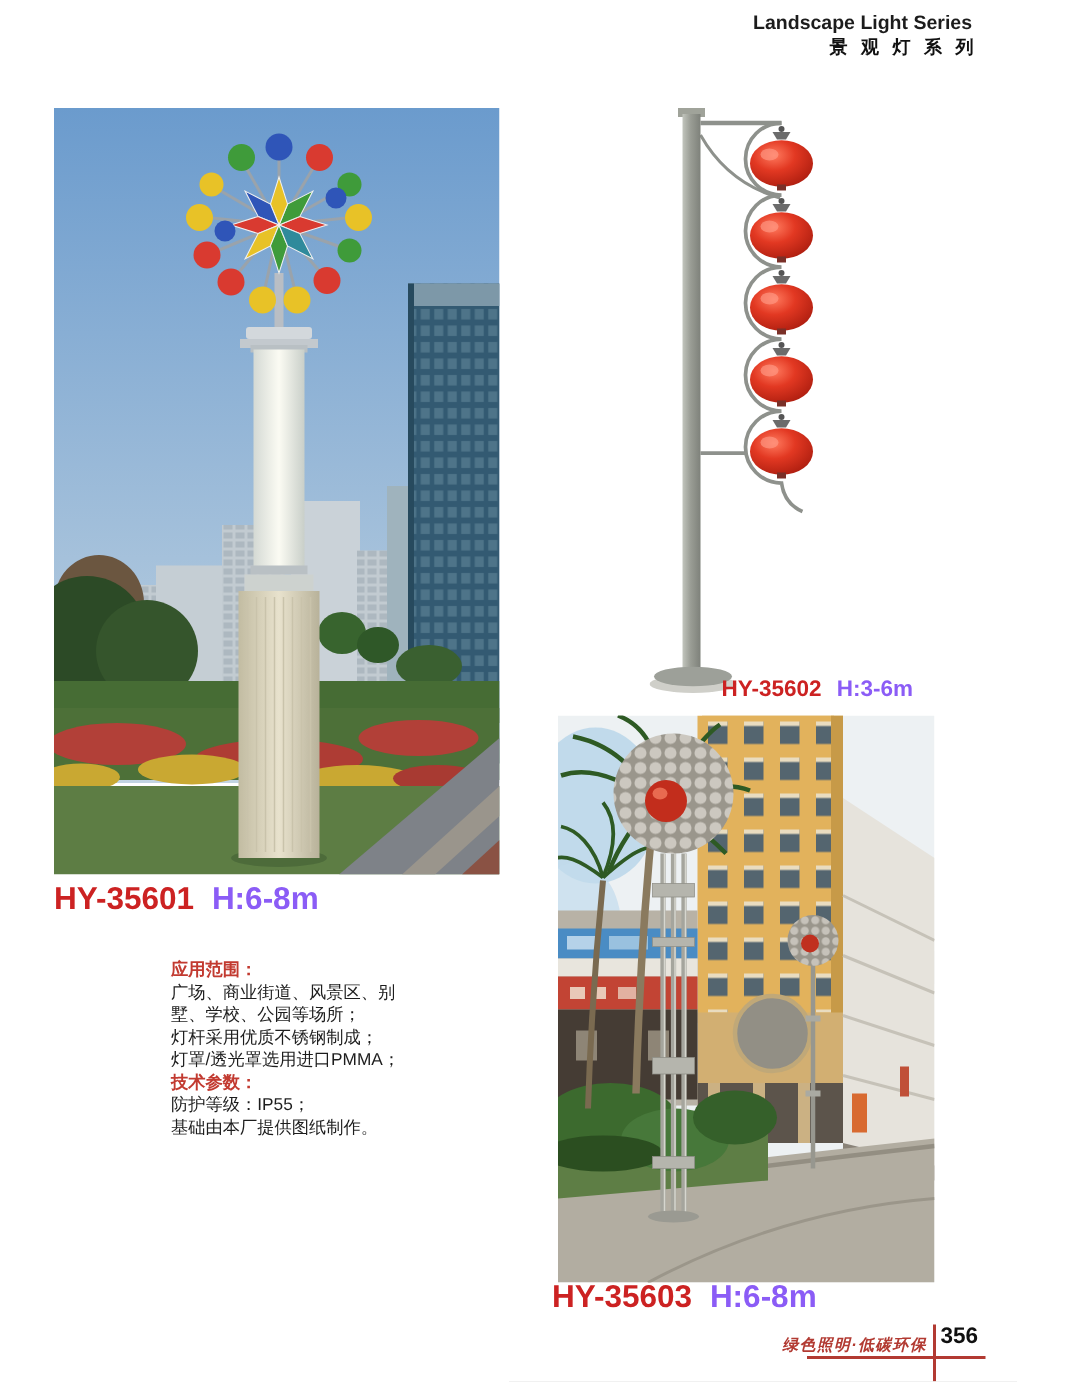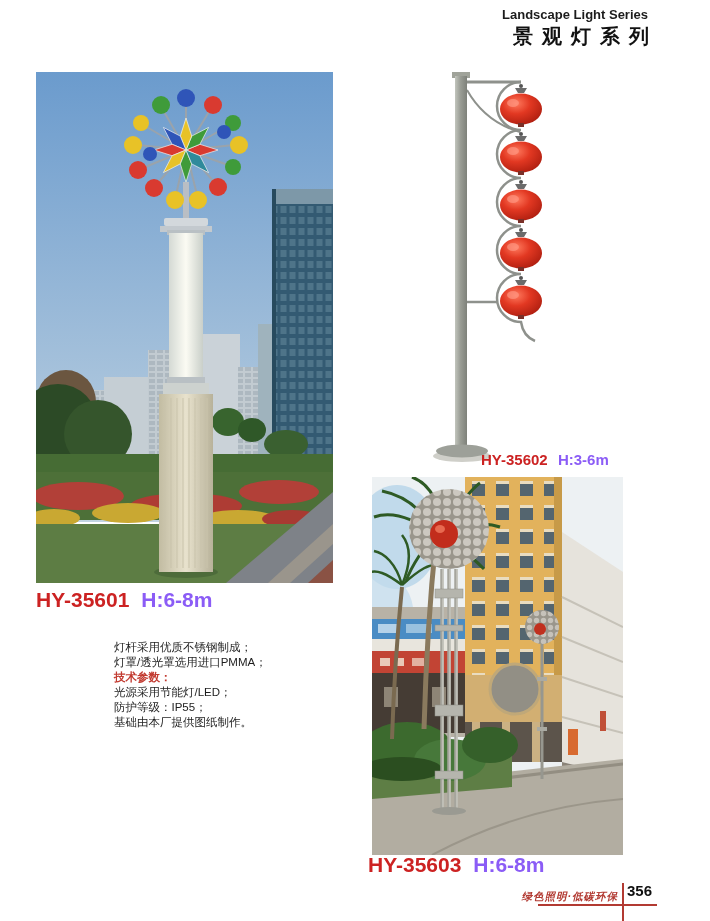--- a/index.html
+++ b/index.html
@@ -1,20 +1,20 @@
 <!DOCTYPE html>
 <html><head>
 <meta charset="utf-8">
 <style>
   html,body{margin:0;padding:0;background:#e8e8e8;}
   #page{position:relative;width:710px;height:921px;background:#ffffff;overflow:hidden;
         font-family:"Liberation Sans", sans-serif;}
   .abs{position:absolute;}
   .hdr-en{top:7px;right:62px;font-size:13px;font-weight:600;color:#1c1c1c;}
-  .hdr-zh{top:23px;right:52px;font-size:20px;font-weight:700;letter-spacing:9px;color:#111;
+  .hdr-zh{top:23px;right:52px;font-size:12px;font-weight:700;letter-spacing:9px;color:#111;
           font-family:"Liberation Serif", serif;}
   .photo{display:block;}
   .plabel{font-size:21px;font-weight:700;white-space:nowrap;}
   .plabel .model{color:#cc2222;}
   .plabel .hval{color:#8b5cf6;margin-left:6px;}
   .specs{left:114px;top:640px;width:205px;font-size:11.5px;line-height:15px;color:#1d1d1d;}
   .spec-h{color:#c23a30;font-weight:700;}
   .footer-slogan{right:92px;top:890px;font-size:10.5px;font-weight:700;color:#b23a32;letter-spacing:1px;font-style:italic;}
   .footer-vline{left:622px;top:883px;width:2px;height:38px;background:#b23a32;}
   .footer-hline{left:538px;top:904px;width:119px;height:2px;background:#b23a32;}
@@ -163,26 +163,30 @@
     </svg>
   </div>
 
   <div class="abs plabel" style="left:36px;top:588px;">
     <span class="model">HY-35601</span>
     <span class="hval">H:6-8m</span>
   </div>
 
   <div class="abs specs">
     <div>
+      <div class="spec-h">应用范围：</div>
+      <div>广场、商业街道、风景区、别</div>
+      <div>墅、学校、公园等场所；</div>
+    </div>
+    <div>
       <div>灯杆采用优质不锈钢制成；</div>
       <div>灯罩/透光罩选用进口PMMA；</div>
     </div>
     <div>
       <div class="spec-h">技术参数：</div>
-      <div>光源采用节能灯/LED；</div>
       <div>防护等级：IP55；</div>
       <div>基础由本厂提供图纸制作。</div>
     </div>
   </div>
 
   <div class="abs photo" style="left:433px;top:60px;width:232px;height:408px;">
     <svg width="232" height="408" viewBox="0 0 232 408">
       <defs>
         <linearGradient id="pole2" x1="0" y1="0" x2="1" y2="0">
           <stop offset="0" stop-color="#c2c5bd"></stop>

